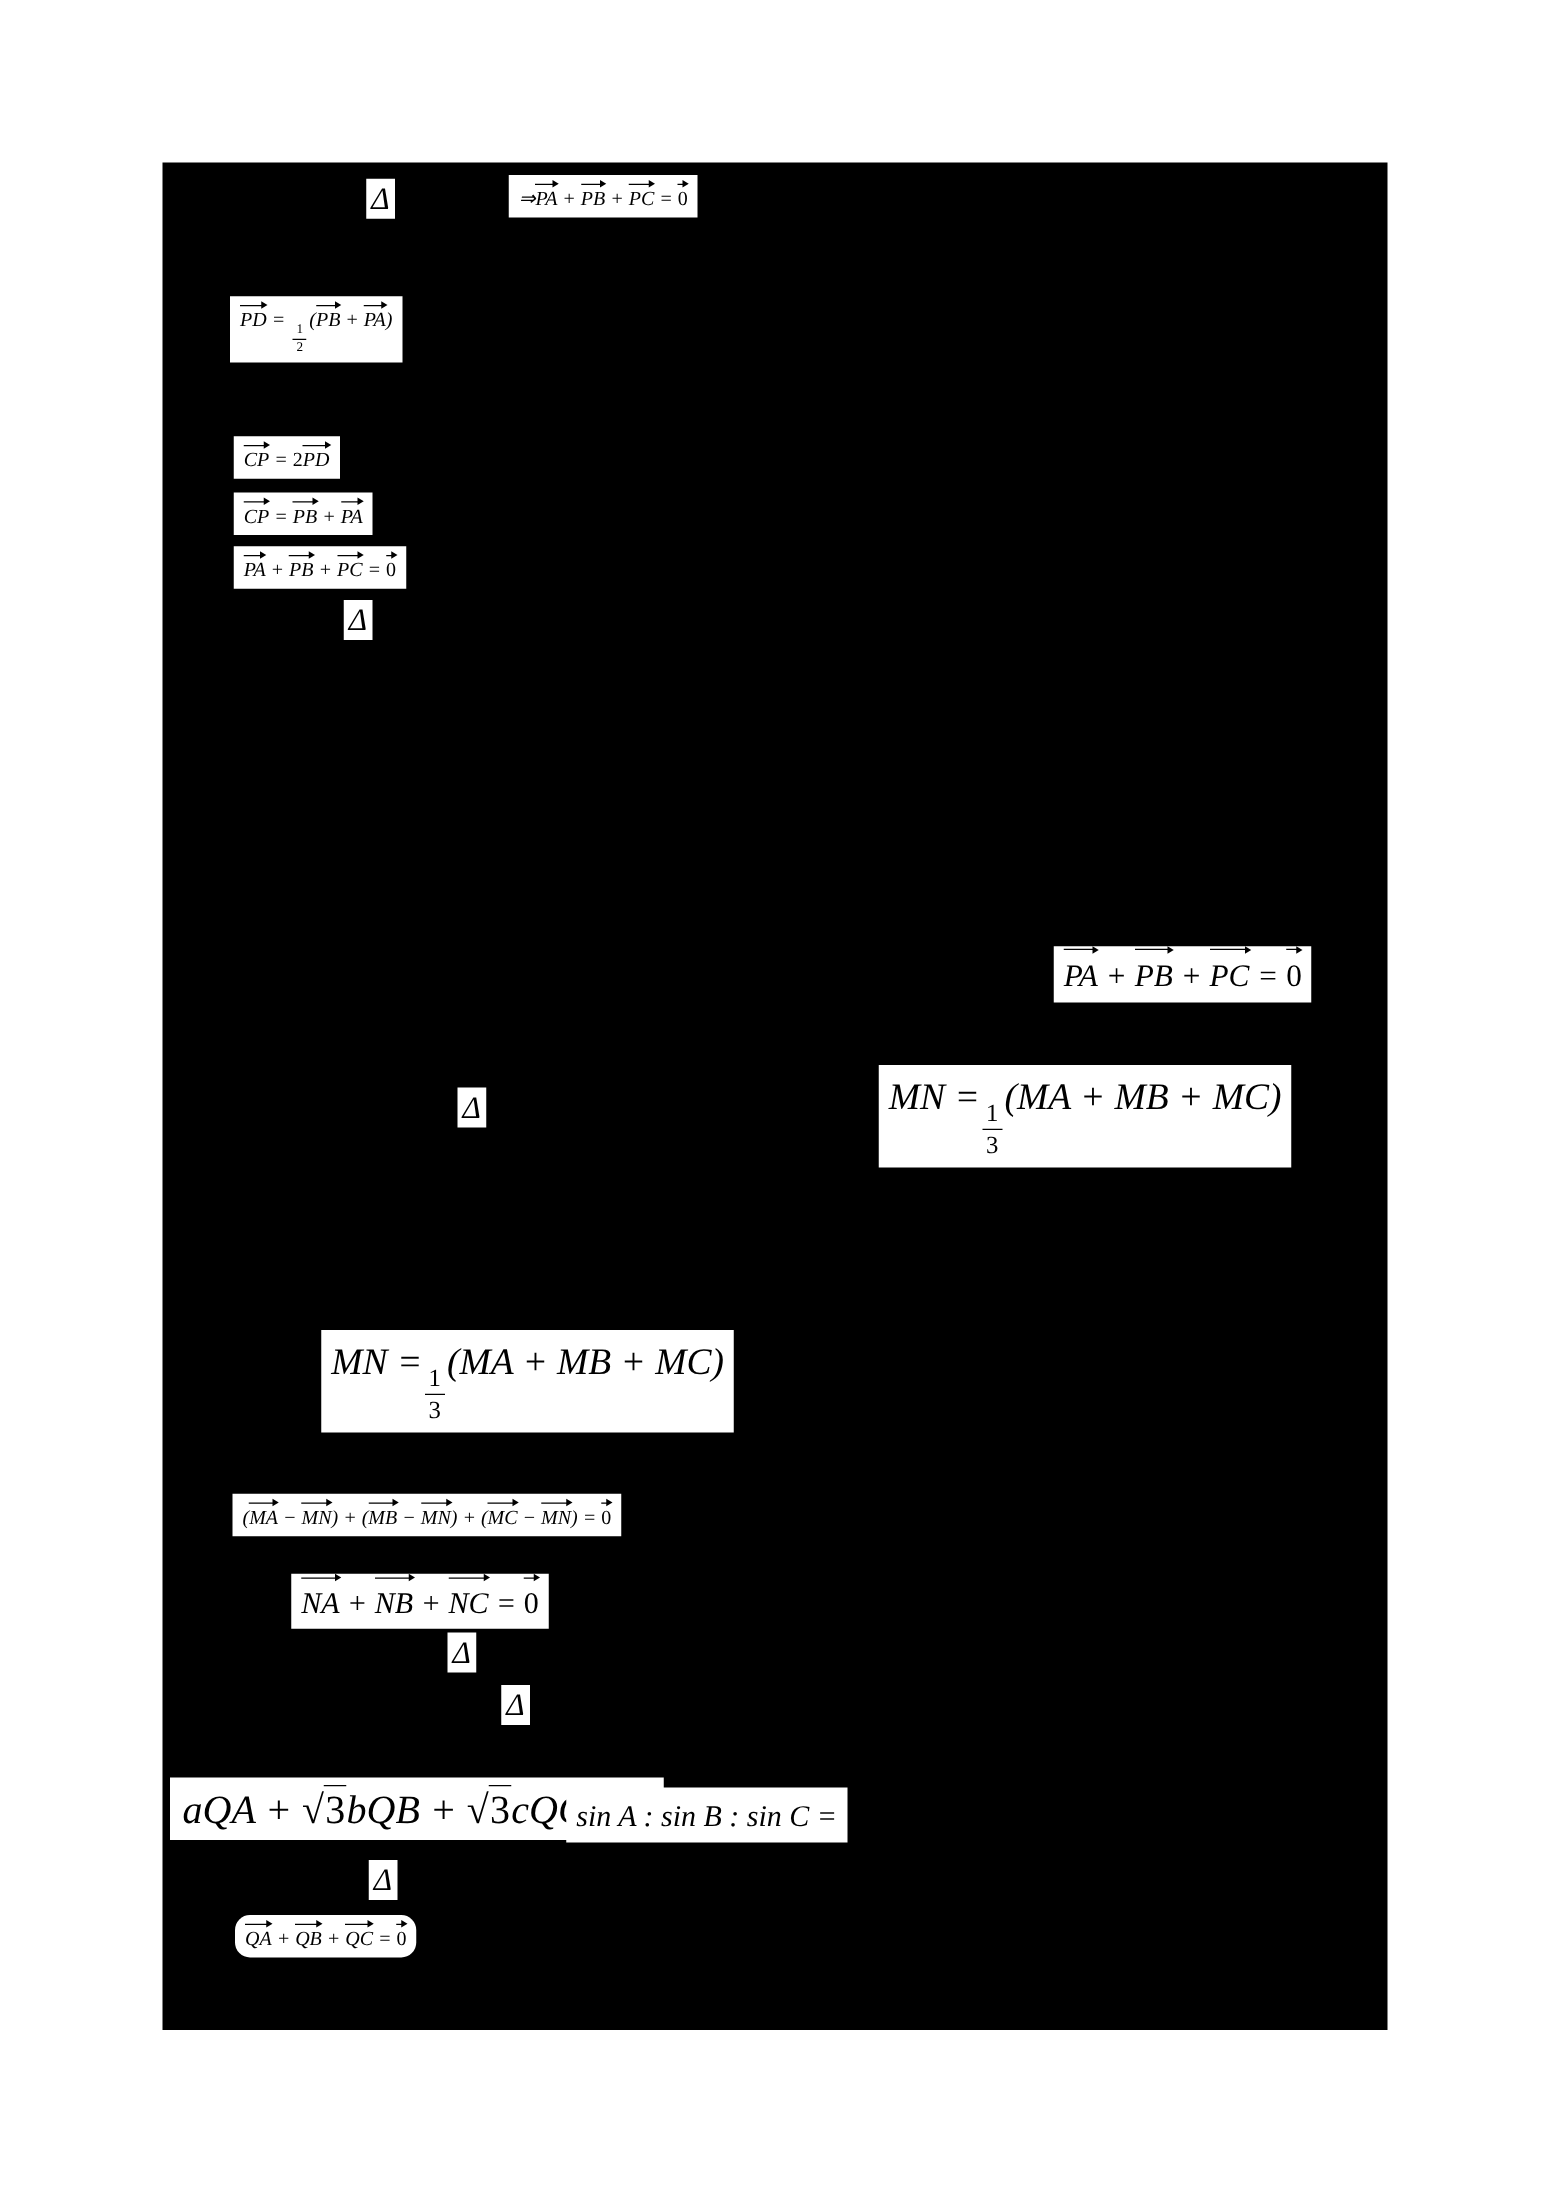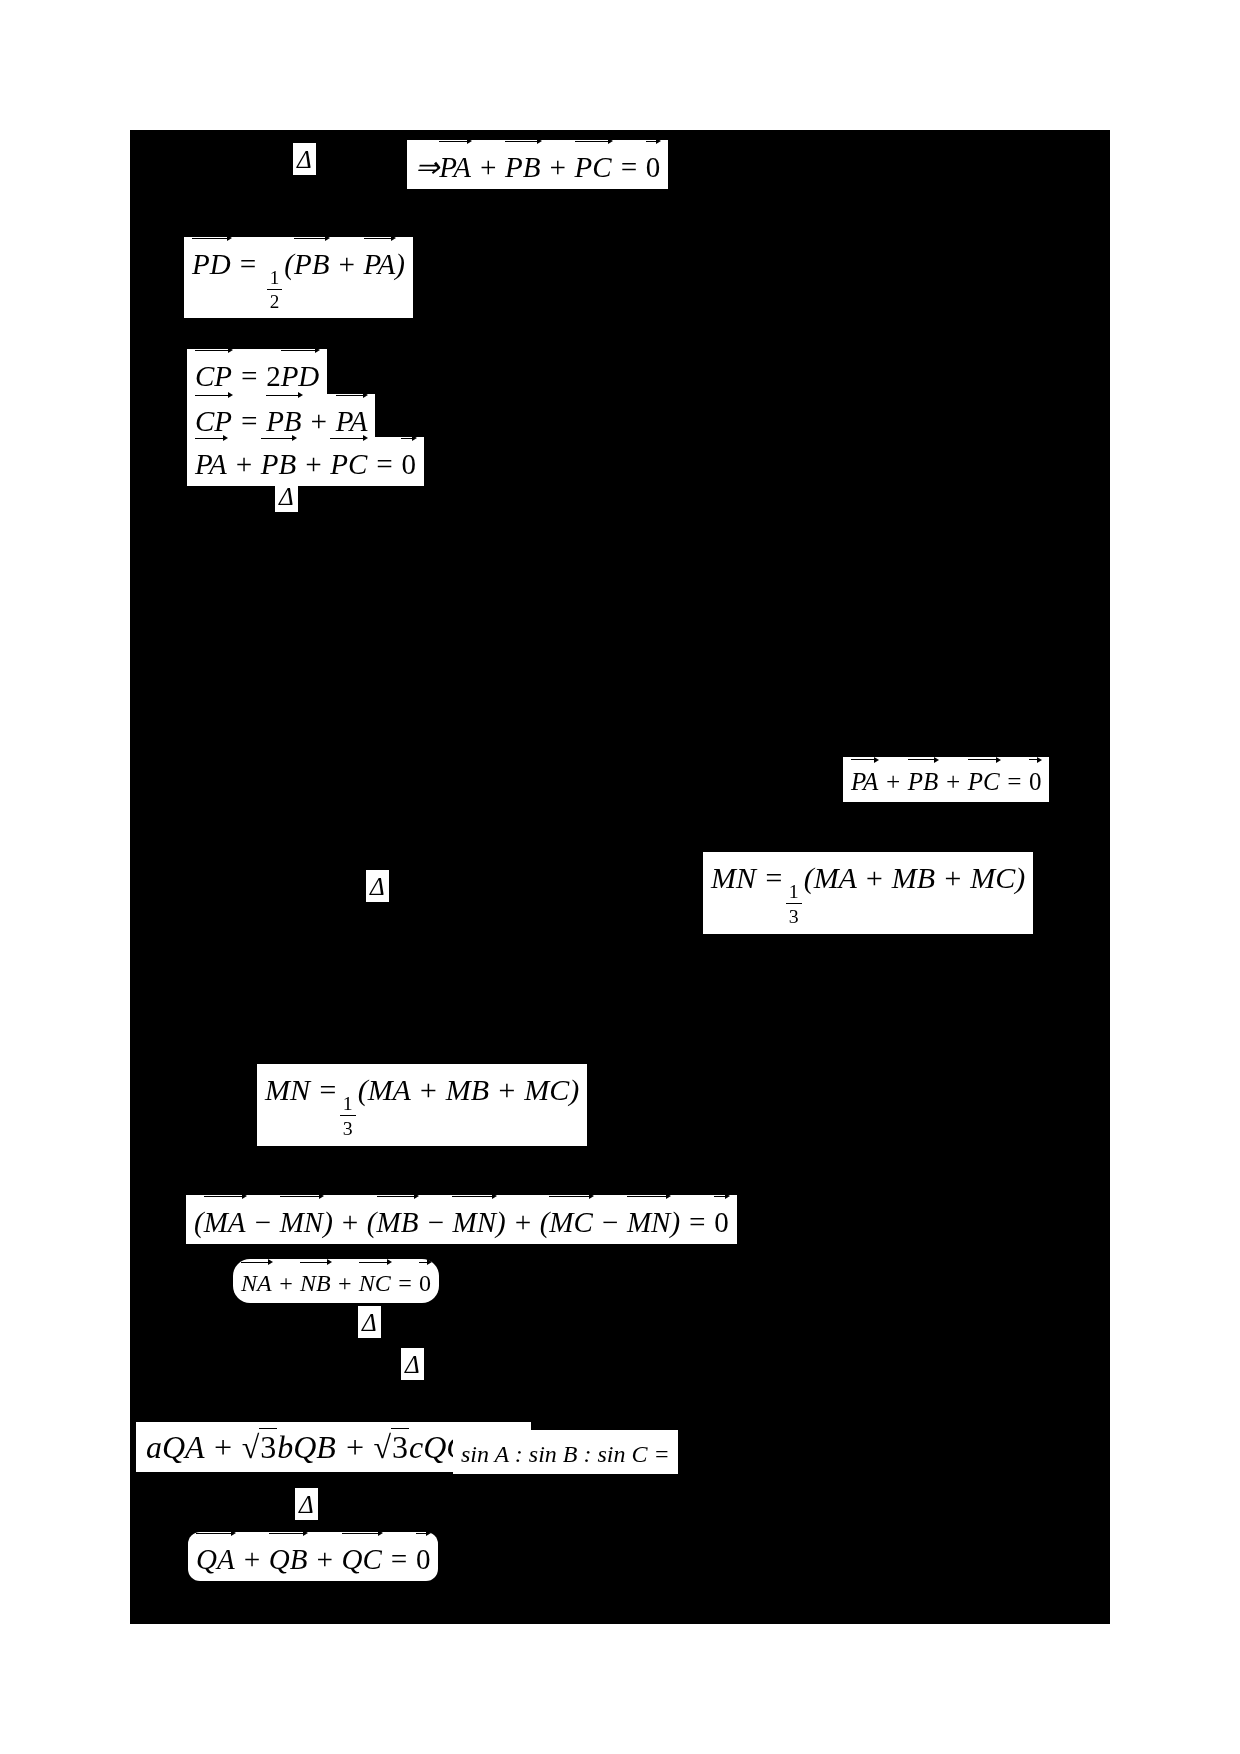--- a/index.html
+++ b/index.html
@@ -14,22 +14,22 @@
   .fbox{
     position:absolute;background:#ffffff;color:#000000;
     font-style:italic;white-space:nowrap;line-height:1.15;
     padding:11px 8px 5px 8px;
   }
   .delta{
     position:absolute;background:#ffffff;color:#000000;
     font-style:italic;font-size:25px;line-height:1.05;padding:4px 4px 2px 4px;
   }
   .s22{font-size:24px;}
-  .s23{font-size:29px;}
-  .s24{font-size:24px;border-radius:17px;}
+  .s23{font-size:16px;}
+  .s24{font-size:24px;}
   .s25{font-size:25px;}
   .s30{font-size:30px;padding:9px 8px 6px 8px;}
   .s32{font-size:32px;padding:7px 10px 6px 10px;}
   .rm{font-style:normal;}
   
   .vec{position:relative;display:inline-block;line-height:1;}
   .vec .arr{position:absolute;left:0;right:0;top:-0.52em;height:7px;}
   .vec .arr::before{
     content:"";position:absolute;left:0;right:3px;top:3px;
     border-top:1.4px solid #000;

